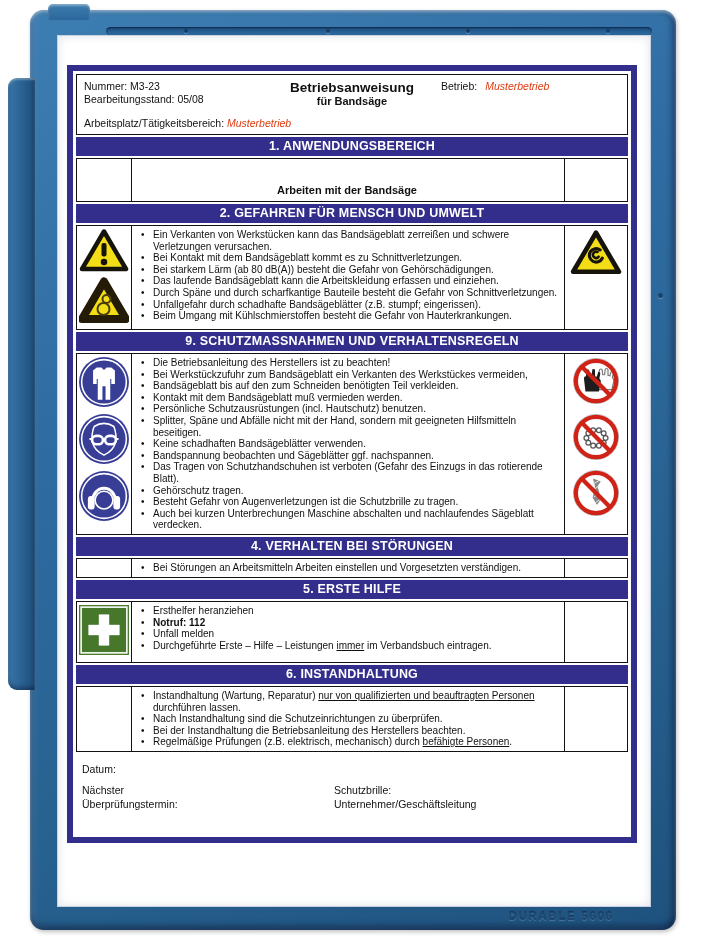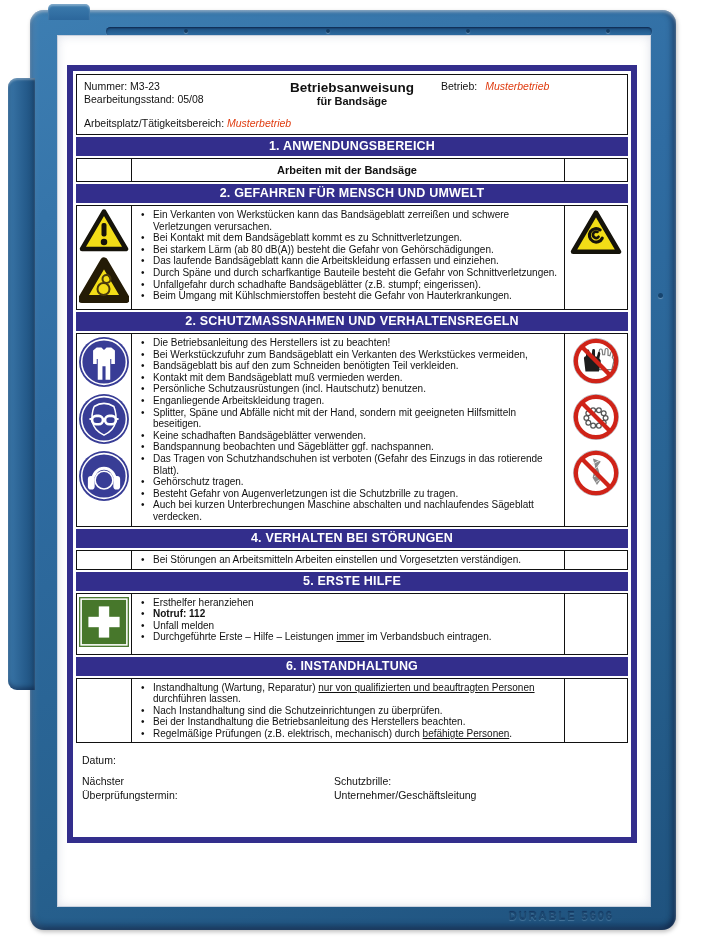--- a/index.html
+++ b/index.html
@@ -61,21 +61,21 @@
   .bar{
     background:#332e8c;color:#fff;font-weight:bold;font-size:12.5px;letter-spacing:.2px;
     text-align:center;height:19px;line-height:19px;margin:2px 0;
   }
   .sec-body{border:1px solid #111;display:flex;align-items:stretch;background:#fff;min-height:18px;}
   .cell-l{width:54px;flex:0 0 54px;border-right:1px solid #111;display:flex;flex-direction:column;align-items:center;padding:2px 0;gap:1px;}
   .cell-c{flex:1 1 auto;padding:3px 6px 3px 4px;}
   .cell-r{width:62px;flex:0 0 62px;border-left:1px solid #111;display:flex;flex-direction:column;align-items:center;padding:3px 0;gap:4px;}
   .item{position:relative;padding-left:17px;font-size:10px;line-height:11.6px;}
   .item::before{content:"\2022";position:absolute;left:5px;top:0;}
-  .sec-center .item{padding-left:0;text-align:center;font-weight:bold;font-size:11px;line-height:16px;}
+  .sec-center .item{padding-left:0;text-align:center;font-weight:bold;font-size:11px;line-height:16px;margin-top:20px;}
   .sec-center .item::before{content:none;}
   .b{font-weight:bold;}
   .u{text-decoration:underline;}
   .icon{display:block;}
   
   .doc-footer{padding:10px 8px 0 6px;font-size:10.5px;line-height:14px;}
   .f-date{margin-bottom:7px;}
   .f-cols{display:grid;grid-template-columns:252px 1fr;}
 </style>
 </head>
@@ -152,21 +152,21 @@
           <div class="item"><span>Beim Umgang mit Kühlschmierstoffen besteht die Gefahr von Hauterkrankungen.</span></div>
         </div>
         <div class="cell-r">
           <span class="icon"><svg width="52" height="46" viewBox="0 0 100 88">
               <path d="M50 7 L94 82 L6 82 Z" fill="#f2dd17" stroke="#15130a" stroke-width="9" stroke-linejoin="round"></path>
               <path d="M62 56 a13 13 0 1 1 -4 -16" fill="none" stroke="#15130a" stroke-width="6" stroke-linecap="round"></path>
               <path d="M55 53 a6 6 0 1 1 -2 -9" fill="none" stroke="#15130a" stroke-width="5" stroke-linecap="round"></path>
             </svg></span>
         </div>
       </div>
-      <div class="bar">2. SCHUTZMASSNAHMEN UND VERHALTENSREGELN</div>
+      <div class="bar">9. SCHUTZMASSNAHMEN UND VERHALTENSREGELN</div>
       <div class="sec-body">
         <div class="cell-l">
           <span class="icon"><svg width="52" height="52" viewBox="0 0 100 100">
               <circle cx="50" cy="50" r="48" fill="#383d96"></circle>
               <circle cx="50" cy="50" r="43" fill="none" stroke="#fff" stroke-width="3"></circle>
               <path d="M36 22 h9 l5 5 5 -5 h9 l7 6 v26 h-7 v-10 h-2 v40 h-9 v-26 h-6 v26 h-9 v-40 h-2 v10 h-7 v-26 z" fill="#fff"></path>
             </svg></span>
           <span class="icon"><svg width="52" height="52" viewBox="0 0 100 100">
               <circle cx="50" cy="50" r="48" fill="#383d96"></circle>
               <circle cx="50" cy="50" r="43" fill="none" stroke="#fff" stroke-width="3"></circle>
@@ -183,21 +183,20 @@
               <rect x="19" y="50" width="13" height="26" rx="6" fill="#fff"></rect>
               <rect x="68" y="50" width="13" height="26" rx="6" fill="#fff"></rect>
             </svg></span>
         </div>
         <div class="cell-c">
           <div class="item"><span>Die Betriebsanleitung des Herstellers ist zu beachten!</span></div>
           <div class="item"><span>Bei Werkstückzufuhr zum Bandsägeblatt ein Verkanten des Werkstückes vermeiden,</span></div>
           <div class="item"><span>Bandsägeblatt bis auf den zum Schneiden benötigten Teil verkleiden.</span></div>
           <div class="item"><span>Kontakt mit dem Bandsägeblatt muß vermieden werden.</span></div>
           <div class="item"><span>Persönliche Schutzausrüstungen (incl. Hautschutz) benutzen.</span></div>
-          <div class="item"><span>Enganliegende Arbeitskleidung tragen.</span></div>
           <div class="item"><span>Splitter, Späne und Abfälle nicht mit der Hand, sondern mit geeigneten Hilfsmitteln beseitigen.</span></div>
           <div class="item"><span>Keine schadhaften Bandsägeblätter verwenden.</span></div>
           <div class="item"><span>Bandspannung beobachten und Sägeblätter ggf. nachspannen.</span></div>
           <div class="item"><span>Das Tragen von Schutzhandschuhen ist verboten (Gefahr des Einzugs in das rotierende Blatt).</span></div>
           <div class="item"><span>Gehörschutz tragen.</span></div>
           <div class="item"><span>Besteht Gefahr von Augenverletzungen ist die Schutzbrille zu tragen.</span></div>
           <div class="item"><span>Auch bei kurzen Unterbrechungen Maschine abschalten und nachlaufendes Sägeblatt verdecken.</span></div>
         </div>
         <div class="cell-r">
           <span class="icon"><svg width="48" height="48" viewBox="0 0 100 100">

